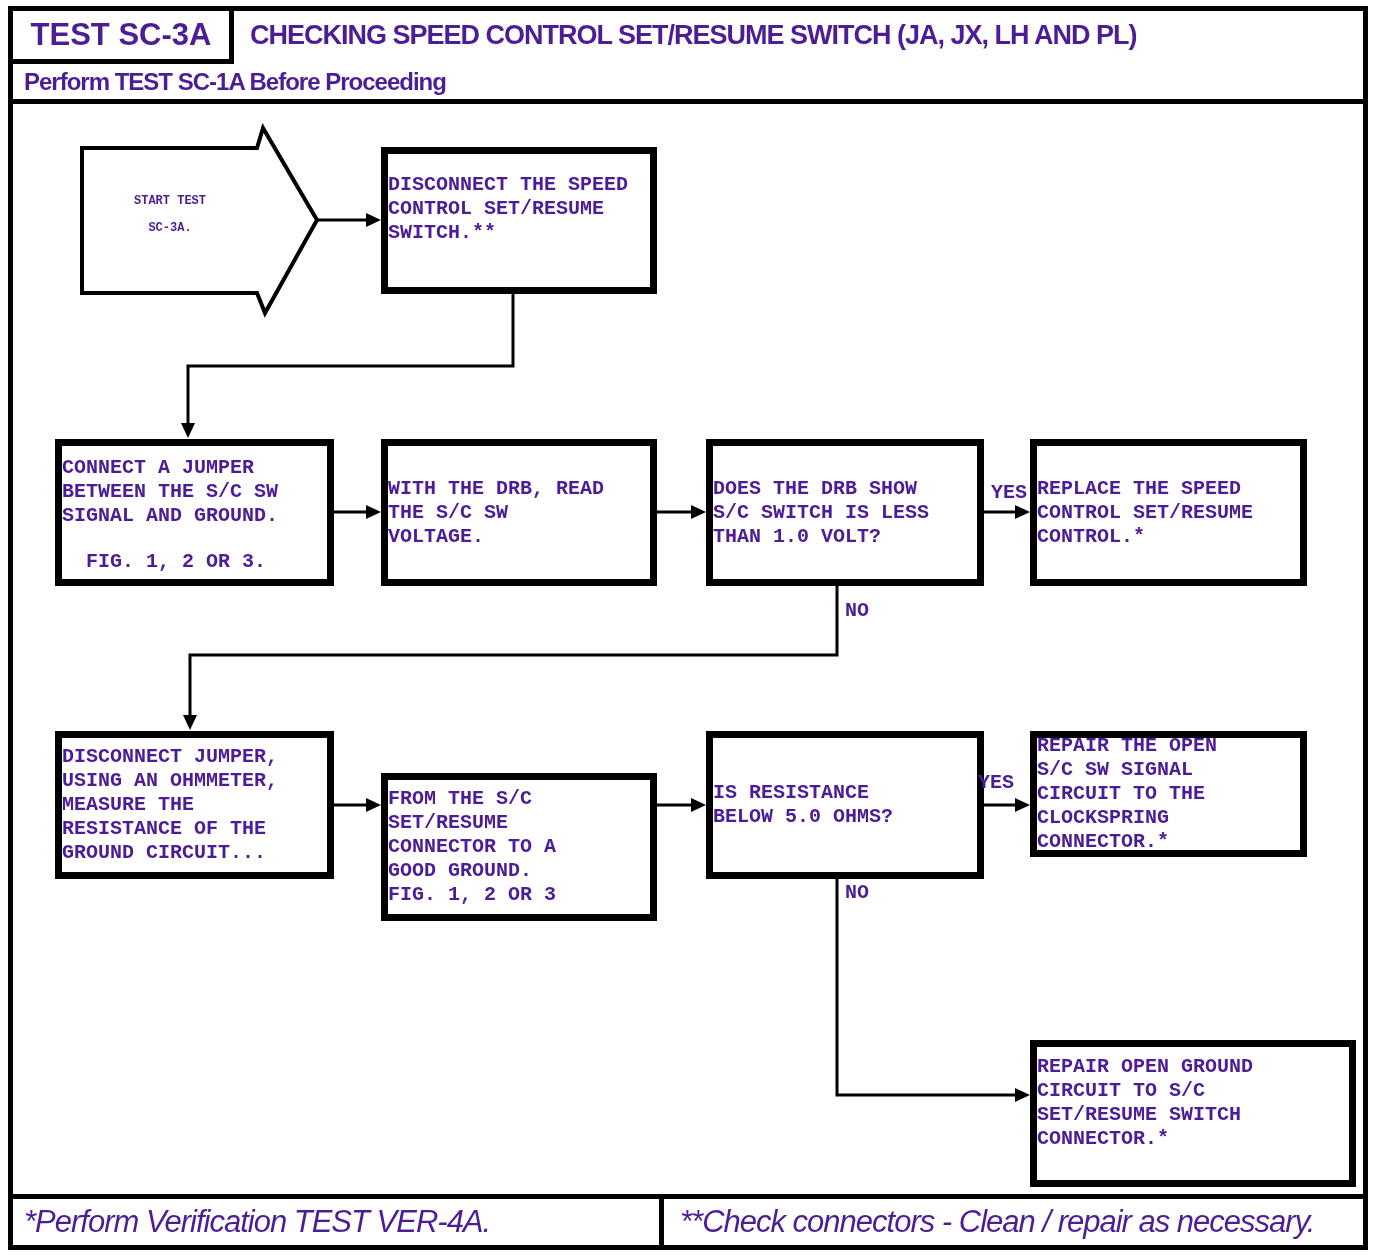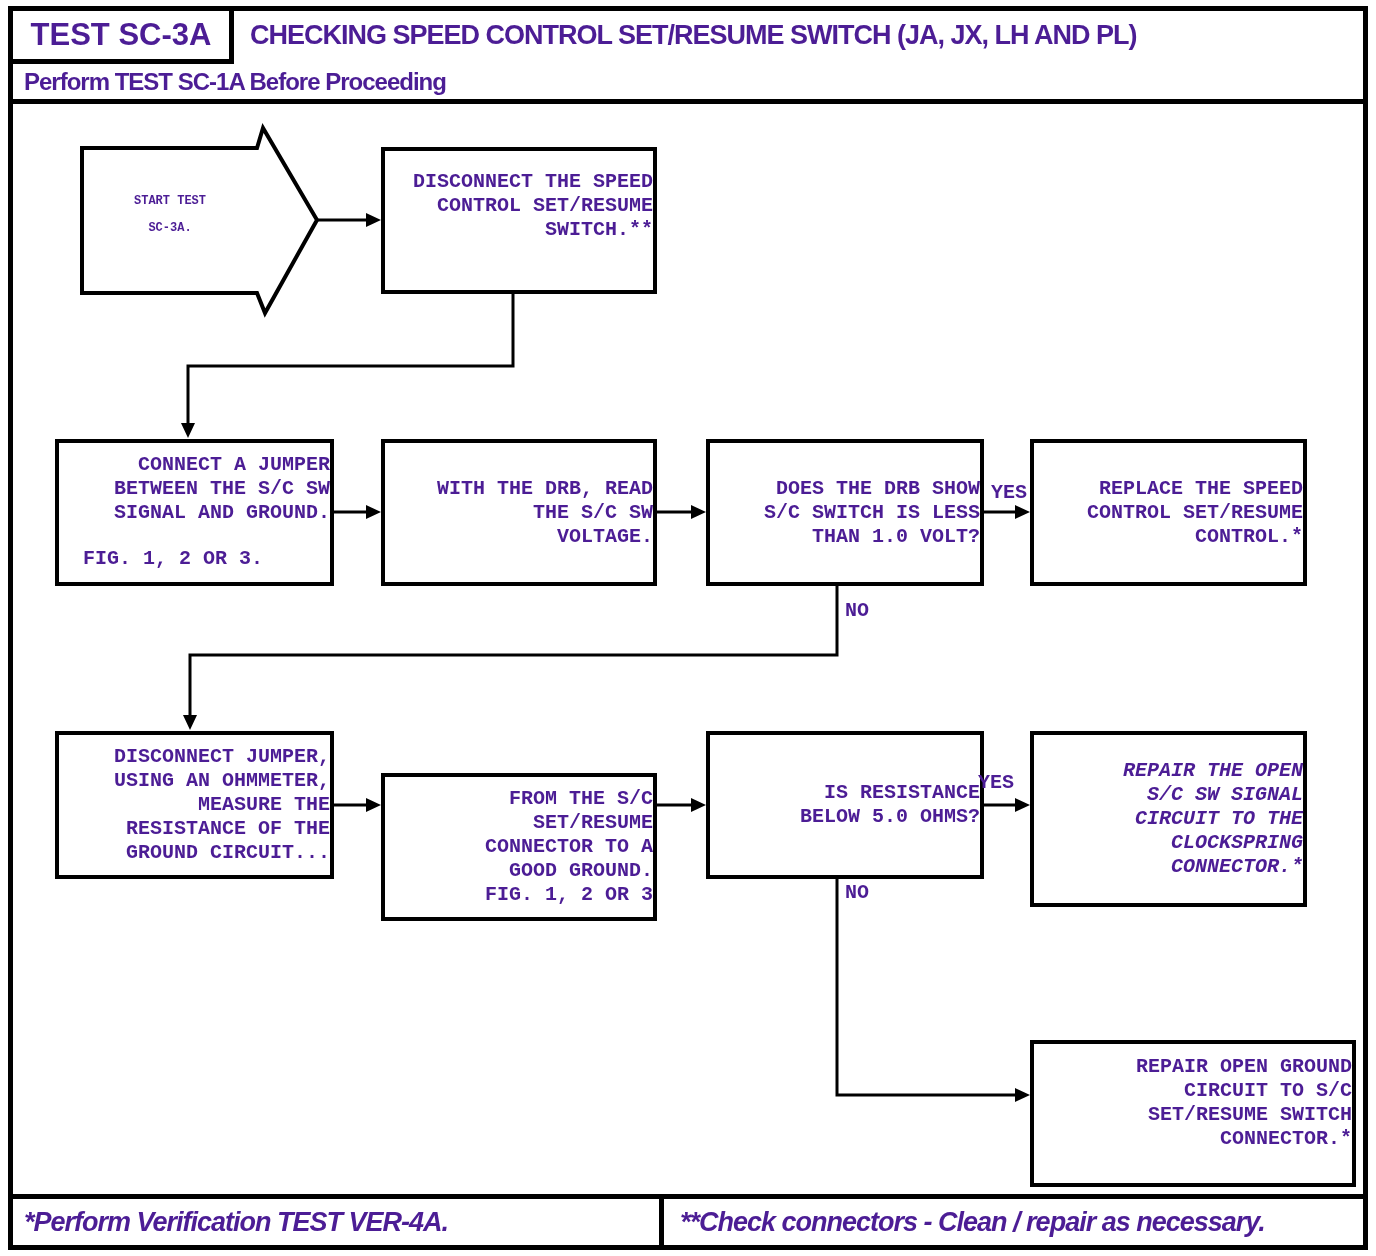--- a/index.html
+++ b/index.html
@@ -17,22 +17,22 @@
               font-weight:bold;font-size:31px;letter-spacing:0px;}
   .header-title{position:absolute;left:250px;top:6px;height:58px;line-height:58px;
                 font-family:"Liberation Sans","DejaVu Sans",sans-serif;font-weight:bold;
                 font-size:27px;letter-spacing:-1px;white-space:nowrap;}
   .header-subtitle{position:absolute;left:24px;top:63px;height:38px;line-height:38px;
                    font-family:"Liberation Sans","DejaVu Sans",sans-serif;font-weight:bold;
                    font-size:24px;letter-spacing:-1px;white-space:nowrap;}
   .header-rule{position:absolute;left:8px;top:99px;width:1360px;height:5px;background:#000;}
 
   
-  .fbox{position:absolute;border:4px solid #000000;box-sizing:border-box;background:#fff;
-        display:flex;flex-direction:column;align-items:flex-end;justify-content:center;
+  .fbox{position:absolute;border:7px solid #000000;box-sizing:border-box;background:#fff;
+        display:flex;flex-direction:column;align-items:flex-start;justify-content:center;
         font-weight:bold;font-size:20px;line-height:24px;text-align:center;}
   .fbox.top-align{justify-content:flex-start;}
   .fbox .line{white-space:pre;}
   .fbox .line.left{align-self:flex-start;padding-left:24px;}
   .fbox .spacer{height:22px;}
 
   
   .start-text{position:absolute;left:85px;top:188px;width:170px;text-align:center;
               font-weight:bold;font-size:12px;line-height:27px;}
 
@@ -43,21 +43,21 @@
   .connectors{position:absolute;left:0;top:0;}
   .connectors line,.connectors polyline{stroke:#000;stroke-width:3;fill:none;}
   .connectors .ah{fill:#000;stroke:none;}
   .connectors .start-shape{fill:#fff;stroke:#000;stroke-width:4;stroke-linejoin:miter;}
 
   
   .footer-rule{position:absolute;left:8px;top:1194px;width:1360px;height:5px;background:#000;}
   .footer-divider{position:absolute;left:659px;top:1194px;width:5px;height:56px;background:#000;}
   .footer-note{position:absolute;top:1199px;height:30px;line-height:46px;
                font-family:"Liberation Sans","DejaVu Sans",sans-serif;
-               font-weight:bold;font-style:italic;font-size:27px;letter-spacing:-1px;white-space:nowrap;}
+               font-weight:normal;font-style:italic;font-size:31px;letter-spacing:-1px;white-space:nowrap;}
   .footer-note.left{left:24px;}
   .footer-note.right{left:680px;}
 </style>
 </head>
 <body>
 
 <div class="page">
 
   <div class="outer-border"></div>
 
@@ -150,21 +150,21 @@
     <div class="line">CONNECTOR TO A</div>
     <div class="line">GOOD GROUND.</div>
     <div class="line">FIG. 1, 2 OR 3</div>
   </div>
 
   <div class="fbox" style="left:706px;top:731px;width:278px;height:148px;">
     <div class="line">IS RESISTANCE</div>
     <div class="line">BELOW 5.0 OHMS?</div>
   </div>
 
-  <div class="fbox" style="left:1030px;top:731px;width:277px;height:176px;font-style:italic;">
+  <div class="fbox" style="left:1030px;top:731px;width:277px;height:126px;">
     <div class="line">REPAIR THE OPEN</div>
     <div class="line">S/C SW SIGNAL</div>
     <div class="line">CIRCUIT TO THE</div>
     <div class="line">CLOCKSPRING</div>
     <div class="line">CONNECTOR.*</div>
   </div>
 
   <div class="fbox" style="left:1030px;top:1021px;width:326px;height:147px;padding-bottom:22px;margin-top:19px;">
     <div class="line">REPAIR OPEN GROUND</div>
     <div class="line">CIRCUIT TO S/C</div>

